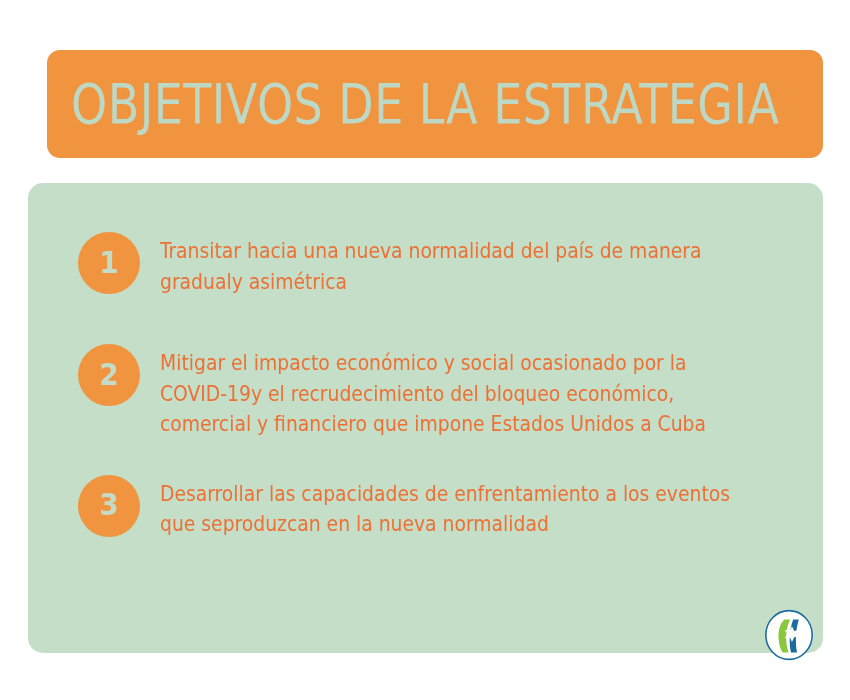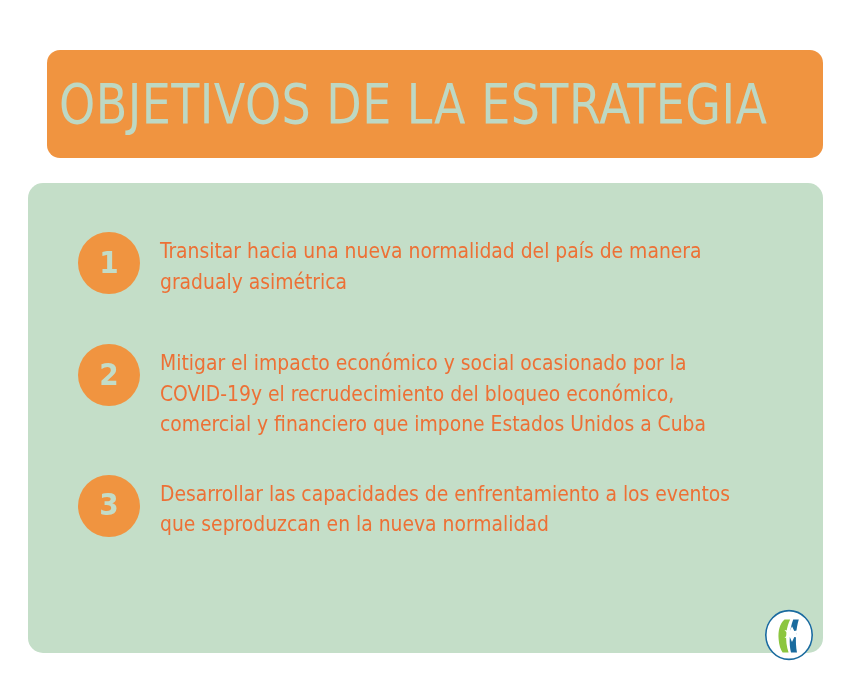--- a/index.html
+++ b/index.html
@@ -30,21 +30,21 @@
     left: 47px;
     top: 50px;
     width: 776px;
     height: 108px;
     background: #f09440;
     border-radius: 13px;
     display: flex;
     align-items: center;
     justify-content: flex-start;
     box-sizing: border-box;
-    padding-left: 12px;
+    padding-left: 24px;
   }
   .title-text {
     color: #bdd8c4;
     font-family: "DejaVu Sans Condensed", "Liberation Sans Narrow", "Liberation Sans", sans-serif;
     font-size: 55px;
     font-weight: 300;
     letter-spacing: 0.5px;
     line-height: 1;
     white-space: nowrap;
     transform: scaleX(0.93);

